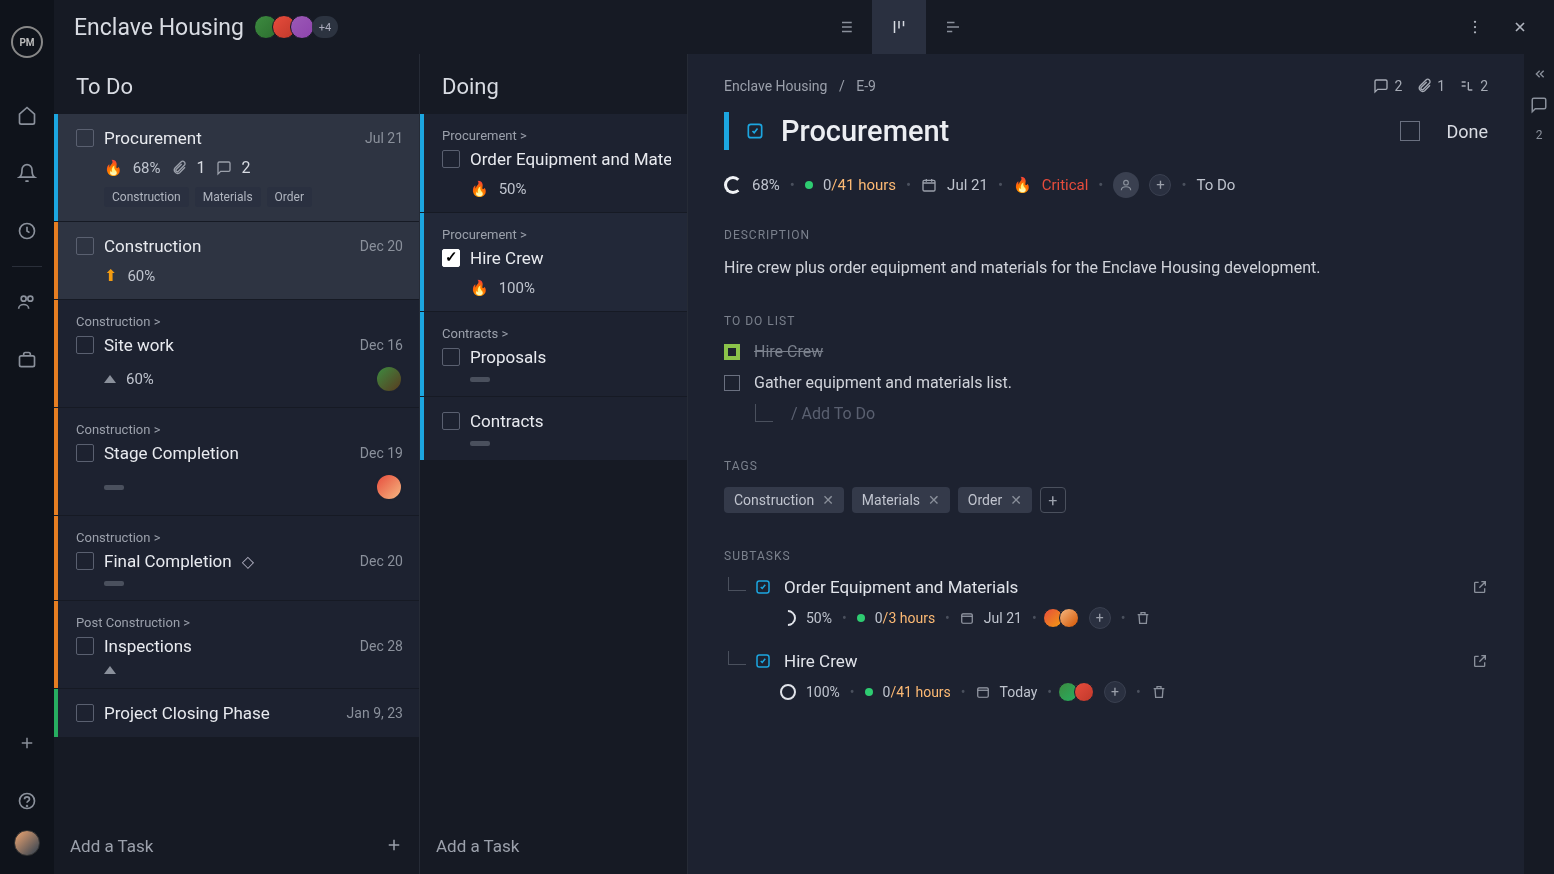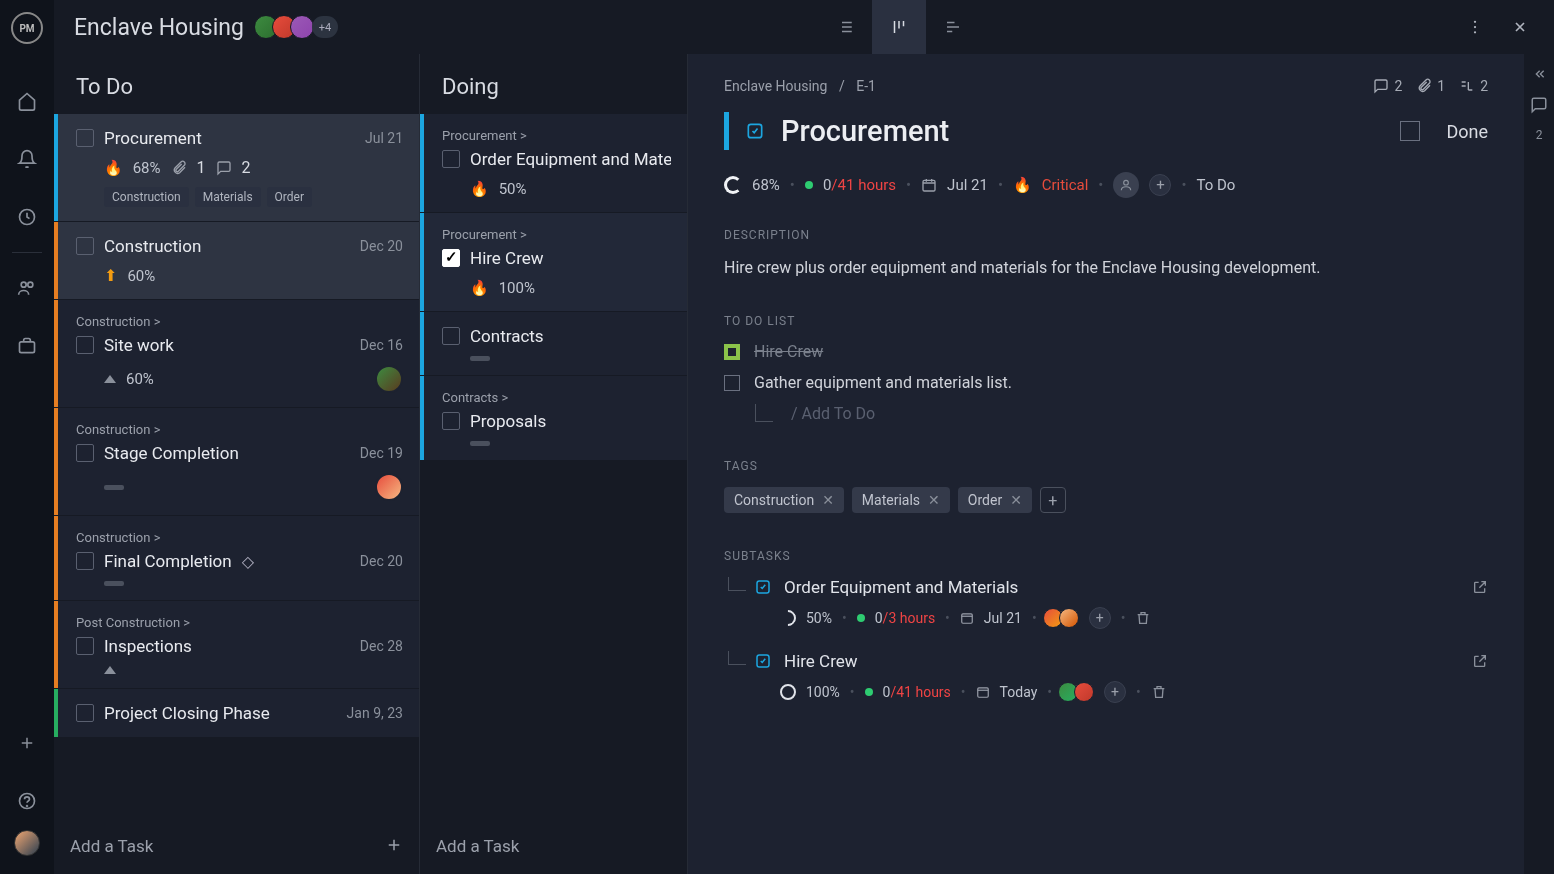--- a/index.html
+++ b/index.html
@@ -13,21 +13,21 @@
   display: flex;
 }
 
 
 .sidebar-rail {
   width: 54px;
   background: #0f131b;
   display: flex;
   flex-direction: column;
   align-items: center;
-  padding-top: 12px;
+  padding-top: 26px;
 }
 .sidebar-rail .logo {
   width: 32px; height: 32px;
   border: 2px solid #888; border-radius: 50%;
   display:flex; align-items:center; justify-content:center;
   font-size: 10px; color:#bbb; font-weight:bold;
   margin-bottom: 28px;
 }
 .rail-icon { width: 22px; height:22px; margin: 18px 0; color:#8a909b; cursor:pointer; display:flex;align-items:center;justify-content:center;}
 .rail-divider { width: 30px; border-top:1px solid #2a2f3a; margin: 6px 0;}
@@ -100,21 +100,21 @@
 .task-icon { color:#1ca6e0; font-size:18px;}
 .detail-title { font-size:29px; color:#eceef2; font-weight:500; flex:1;}
 .done-box { display:flex;align-items:center;gap:10px;}
 .done-checkbox { width:20px;height:20px;border:1.5px solid #6a7080;}
 .done-label { font-size:18px; color:#d8dbe2;margin-left:16px;}
 
 .detail-meta { display:flex; align-items:center; gap:10px; font-size:15px; color:#bfc4ce; margin-bottom:30px;}
 .dot-sep { color:#4a505d;}
 .prog-ring { width:18px;height:18px;border:3px solid #f0f2f5;border-right-color:transparent;border-radius:50%;display:inline-block;}
 .green-dot { width:8px;height:8px;border-radius:50%;background:#2ecc71;display:inline-block;}
-.hours-total { color:#ef4444;}
+.hours-total { color:#fdba74;}
 .critical { color:#e74c3c;}
 .assignee-circle { width:26px;height:26px;border-radius:50%;background:#3a4050;display:flex;align-items:center;justify-content:center;color:#8a909b;}
 .add-circle { width:22px;height:22px;border-radius:50%;border:1.5px solid #3a4050;display:flex;align-items:center;justify-content:center;color:#9ba0ab;cursor:pointer; background:#2a3040;}
 
 .section-label { font-size:12px; letter-spacing:1px; color:#7a808c; margin-bottom:14px; text-transform:uppercase;}
 .description { font-size:16px; color:#d0d3da; margin-bottom:34px; line-height:1.5;}
 
 .todo-list { margin-bottom:36px;}
 .todo-item { display:flex;align-items:center;gap:14px;margin-bottom:12px;font-size:16px;}
 .todo-check { width:16px;height:16px;border:1.5px solid #6a7080;}
@@ -377,50 +377,50 @@
           <div class="card-row">
             <div class="card-checkbox checked"></div>
             <span class="card-title">Hire Crew</span>
           </div>
           <div class="card-meta">
             <span class="flame"></span>
             <span class="card-pct">100%</span>
           </div>
         </div>
         <div class="card c-blue">
-          <div class="card-row">
-            <div class="card-checkbox"></div>
-            <span class="card-title">Contracts</span>
+          <div class="card-parent">Contracts &gt;</div>
+          <div class="card-row">
+            <div class="card-checkbox"></div>
+            <span class="card-title">Proposals</span>
           </div>
           <div class="card-meta">
               <span class="prog-bar"></span>
             </div>
         </div>
         <div class="card c-blue">
-          <div class="card-parent">Contracts &gt;</div>
-          <div class="card-row">
-            <div class="card-checkbox"></div>
-            <span class="card-title">Proposals</span>
+          <div class="card-row">
+            <div class="card-checkbox"></div>
+            <span class="card-title">Contracts</span>
           </div>
           <div class="card-meta">
               <span class="prog-bar"></span>
             </div>
         </div>
       </div>
       <div class="add-task-row" style="border:none;margin-top:8px;">
         <span>Add a Task</span>
       </div>
     </div>
 
     <div class="detail">
       <div class="detail-top">
         <div class="breadcrumb">
           <span>Enclave Housing</span>
           <span class="sep">/</span>
-          <span>E-1</span>
+          <span>E-9</span>
         </div>
         <div class="detail-counts">
           <span class="cnt">
               <svg width="16" height="16" viewBox="0 0 24 24" fill="none" stroke="currentColor" stroke-width="2">
                 <path d="M21 15a2 2 0 01-2 2H7l-4 4V5a2 2 0 012-2h14a2 2 0 012 2z"></path>
               </svg>
               <span>2</span>
             </span>
           <span class="cnt">
               <svg width="16" height="16" viewBox="0 0 24 24" fill="none" stroke="currentColor" stroke-width="2">

